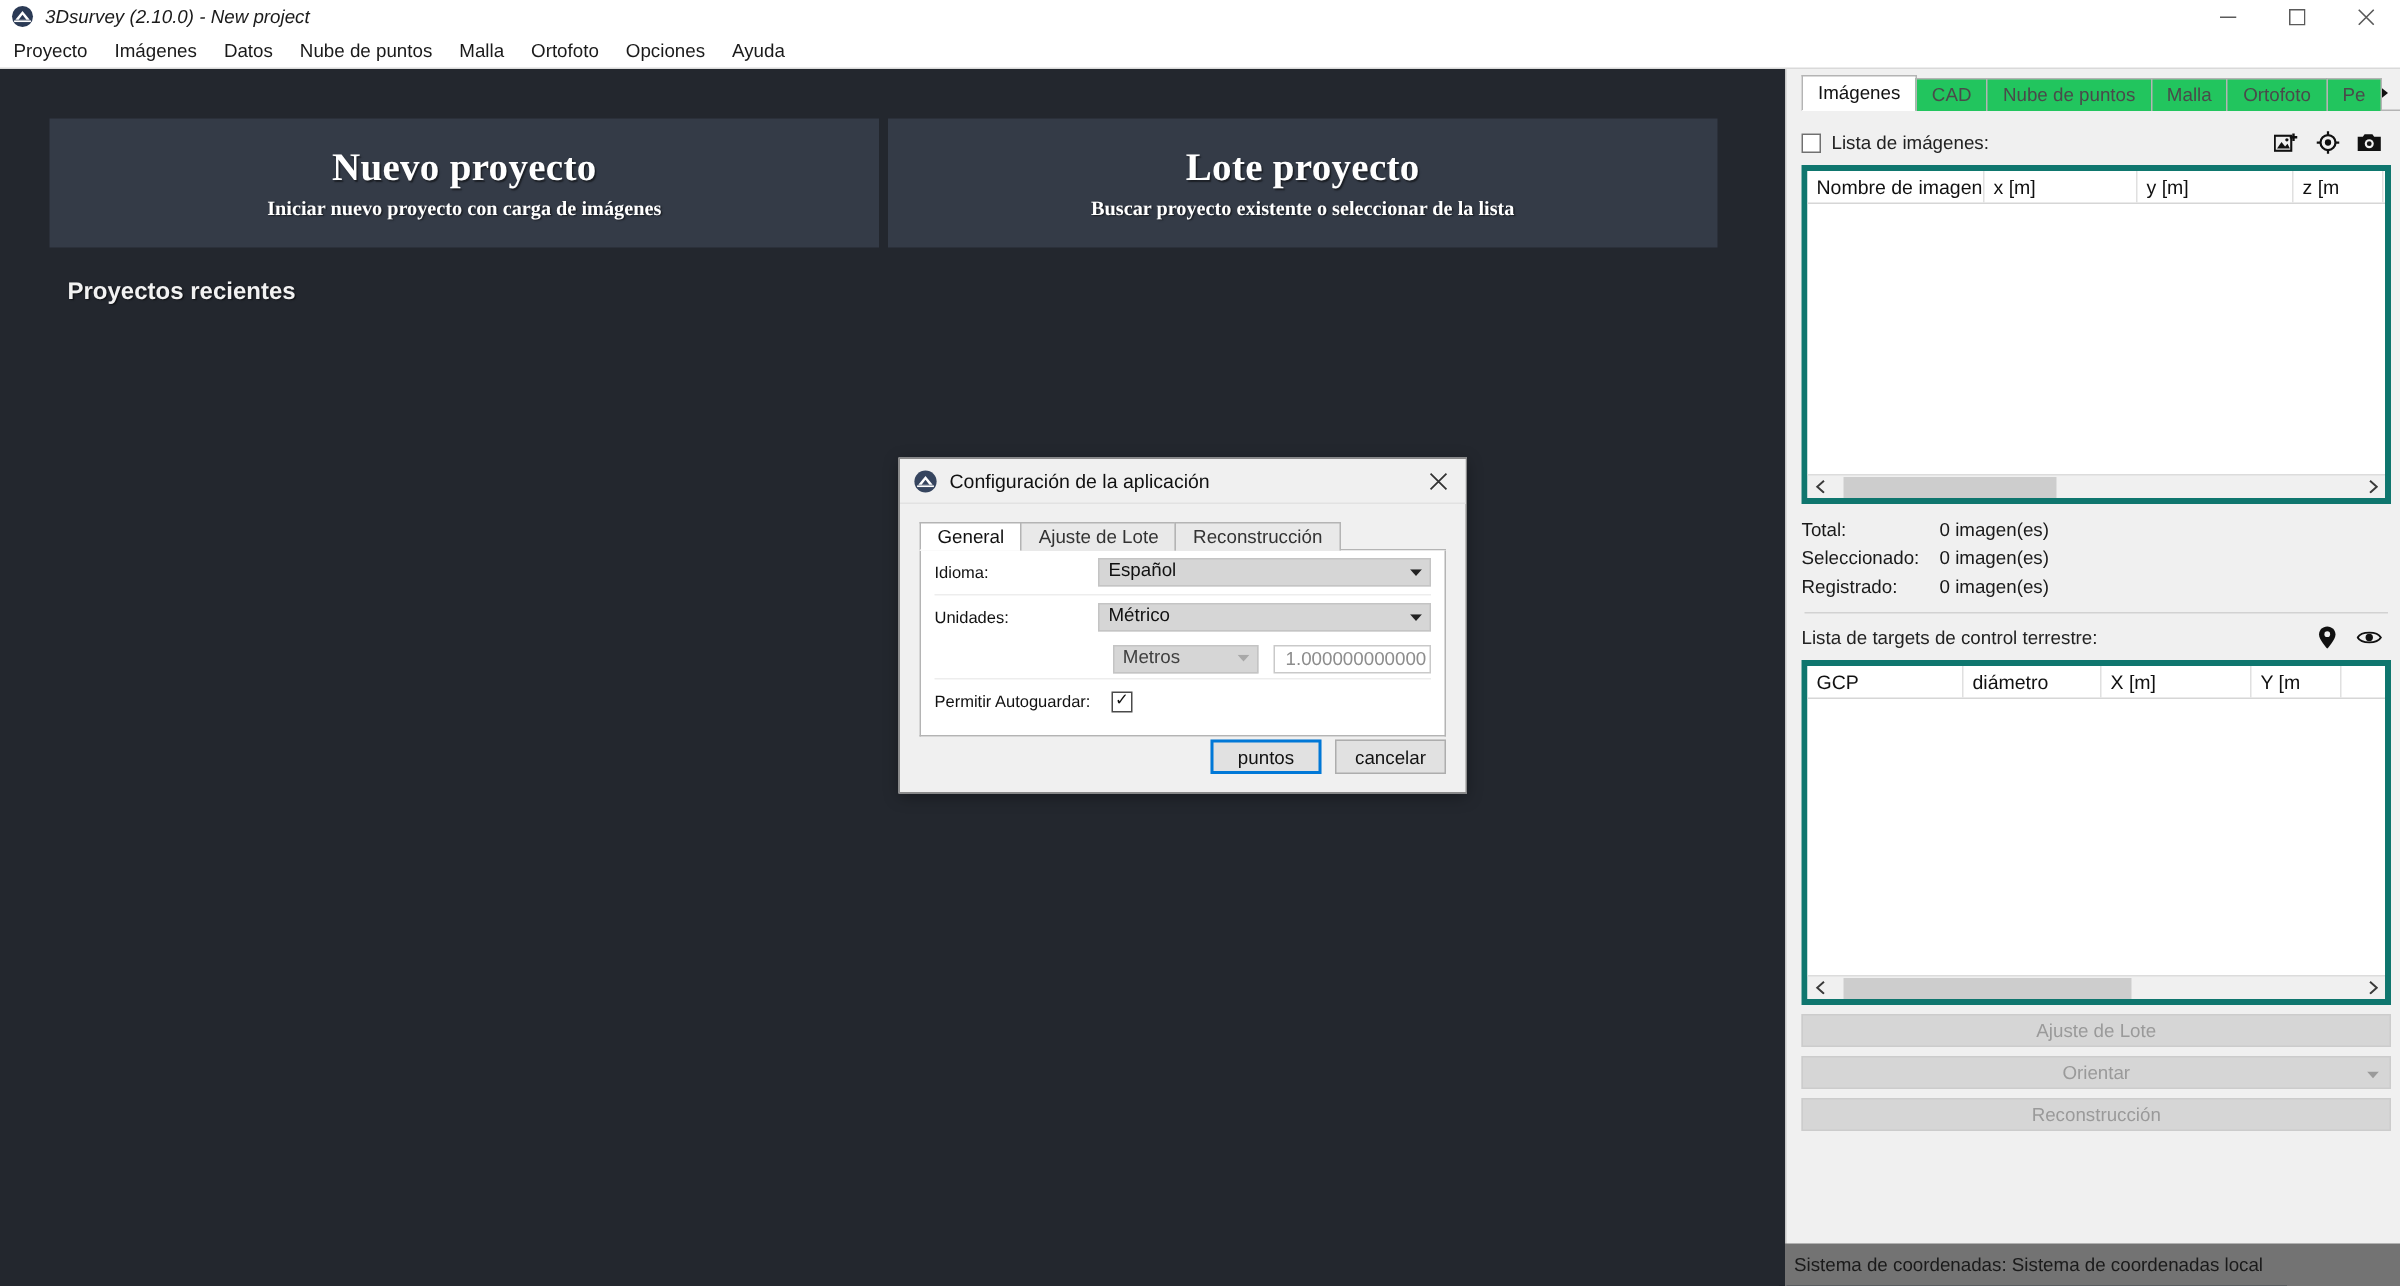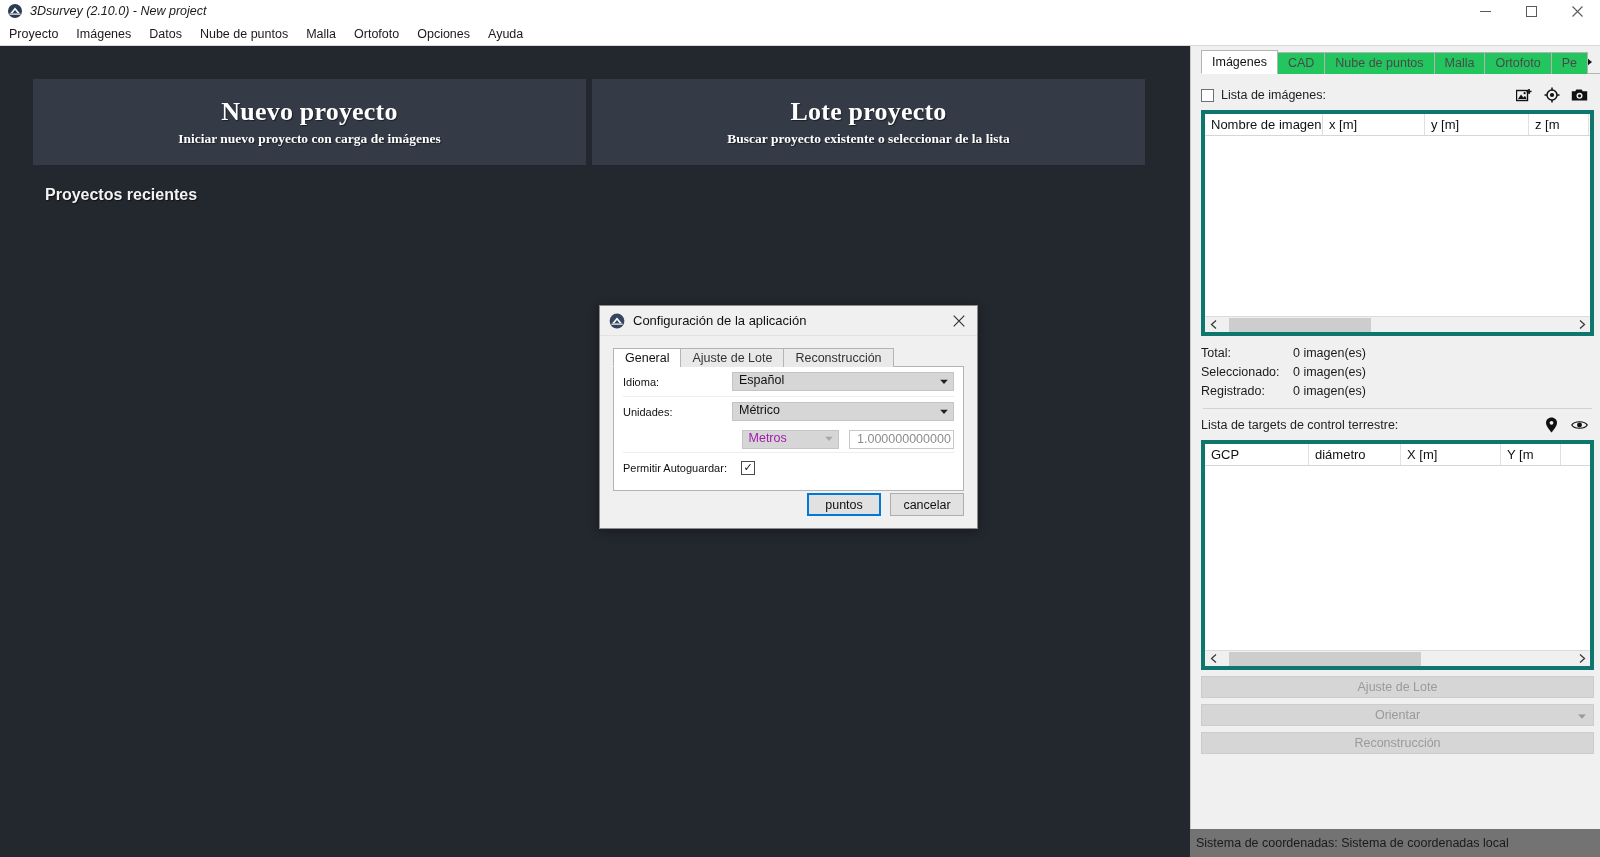--- a/index.html
+++ b/index.html
@@ -210,21 +210,21 @@
 
   .combo {
     position: relative; height: 19px; background: #d6d6d6;
     border: 1px solid #c4c4c4; display: flex; 
     font-size: 12.5px; color: #111; padding-left: 6px;
   }
   .combo .cb-arrow {
     position: absolute; right: 5px; top: 50%; transform: translateY(-50%);
     font-size: 8px; color: #222;
   }
-  .combo.disabled { color: #a21caf; margin-left: 16px; }
+  .combo.disabled { color: #404040; margin-left: 16px; }
   .combo.disabled .cb-arrow { color: #a8a8a8; }
 
   .txtbox {
     height: 19px; background: #ffffff; border: 1px solid #c9c9c9;
     font-size: 12.5px; color: #8d8d8d; line-height: 17px; padding-left: 7px;
   }
 
   .chk {
     width: 14px; height: 14px; border: 1px solid #4a4a4a; background: #fff;
     display: flex; align-items: center; justify-content: center;

